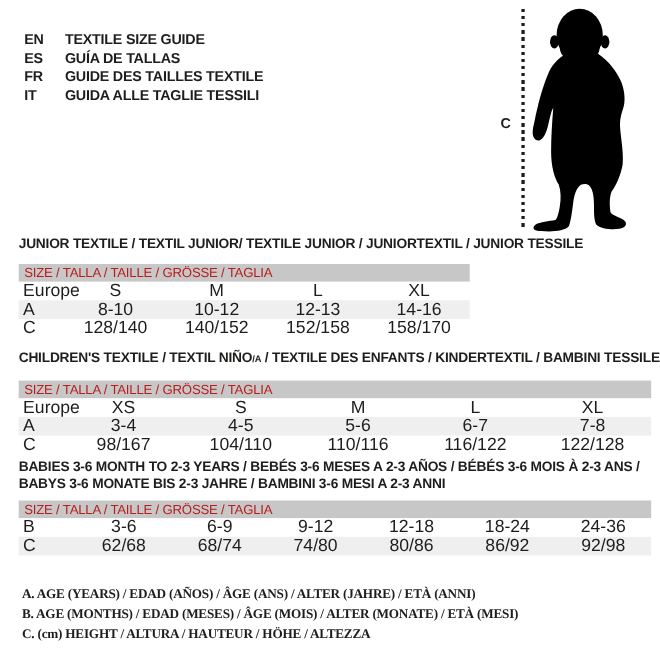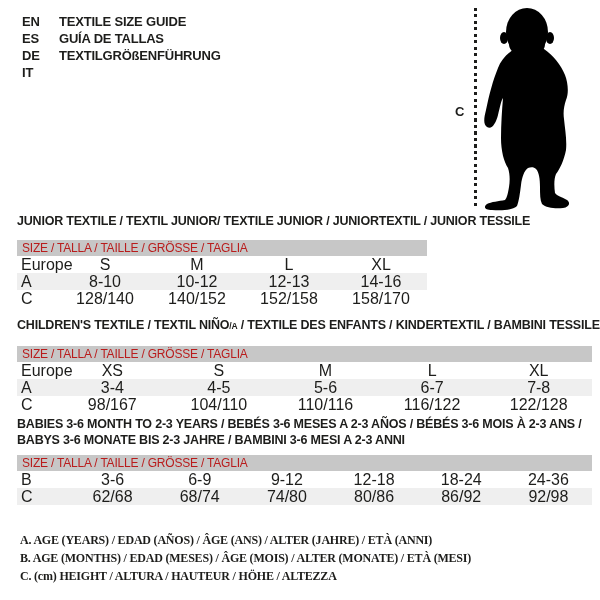--- a/index.html
+++ b/index.html
@@ -3,21 +3,21 @@
 <meta charset="utf-8">
 <style>
   html,body { margin:0; padding:0; background:#fff; }
   .page {
     position:relative; width:600px; height:600px; background:#ffffff;
     font-family:"Liberation Sans","DejaVu Sans",sans-serif; color:#1d1d1b;
     overflow:hidden;
   }
 
   
-  .lang-list { position:absolute; left:22px; top:13px; }
+  .lang-list { position:absolute; left:22px; top:27px; }
   .lang-row { display:flex; font-weight:700; font-size:13px; line-height:17px; letter-spacing:-0.2px; }
   .lang-code { width:37px; flex:0 0 auto; }
 
   
   .dotted-line {
     position:absolute; left:474px; top:8px; width:3px; height:199px;
     background-image:repeating-linear-gradient(to bottom,#1d1d1b 0 3px,transparent 3px 6.5px);
   }
   .c-label { position:absolute; left:455px; top:104px; font-weight:700; font-size:13px; }
   .baby-svg { position:absolute; left:478px; top:2px; }
@@ -54,25 +54,26 @@
   <div class="lang-list">
     <div class="lang-row">
       <span class="lang-code">EN</span>
       <span class="lang-title">TEXTILE SIZE GUIDE</span>
     </div>
     <div class="lang-row">
       <span class="lang-code">ES</span>
       <span class="lang-title">GUÍA DE TALLAS</span>
     </div>
     <div class="lang-row">
-      <span class="lang-code">DE</span>
-      <span class="lang-title">TEXTILGRÖßENFÜHRUNG</span>
+      <span class="lang-code">FR</span>
+      <span class="lang-title">GUIDE DES TAILLES TEXTILE</span>
     </div>
     <div class="lang-row">
       <span class="lang-code">IT</span>
+      <span class="lang-title">GUIDA ALLE TAGLIE TESSILI</span>
     </div>
   </div>
 
   <div class="dotted-line"></div>
   <div class="c-label">C</div>
   <svg class="baby-svg" width="104" height="212" viewBox="0 0 104 212" aria-hidden="true">
     <g fill="#000000">
       <ellipse cx="49" cy="30" rx="21" ry="24"></ellipse>
       <ellipse cx="49" cy="42" rx="18" ry="13"></ellipse>
       <ellipse cx="26" cy="36" rx="4" ry="6"></ellipse>

